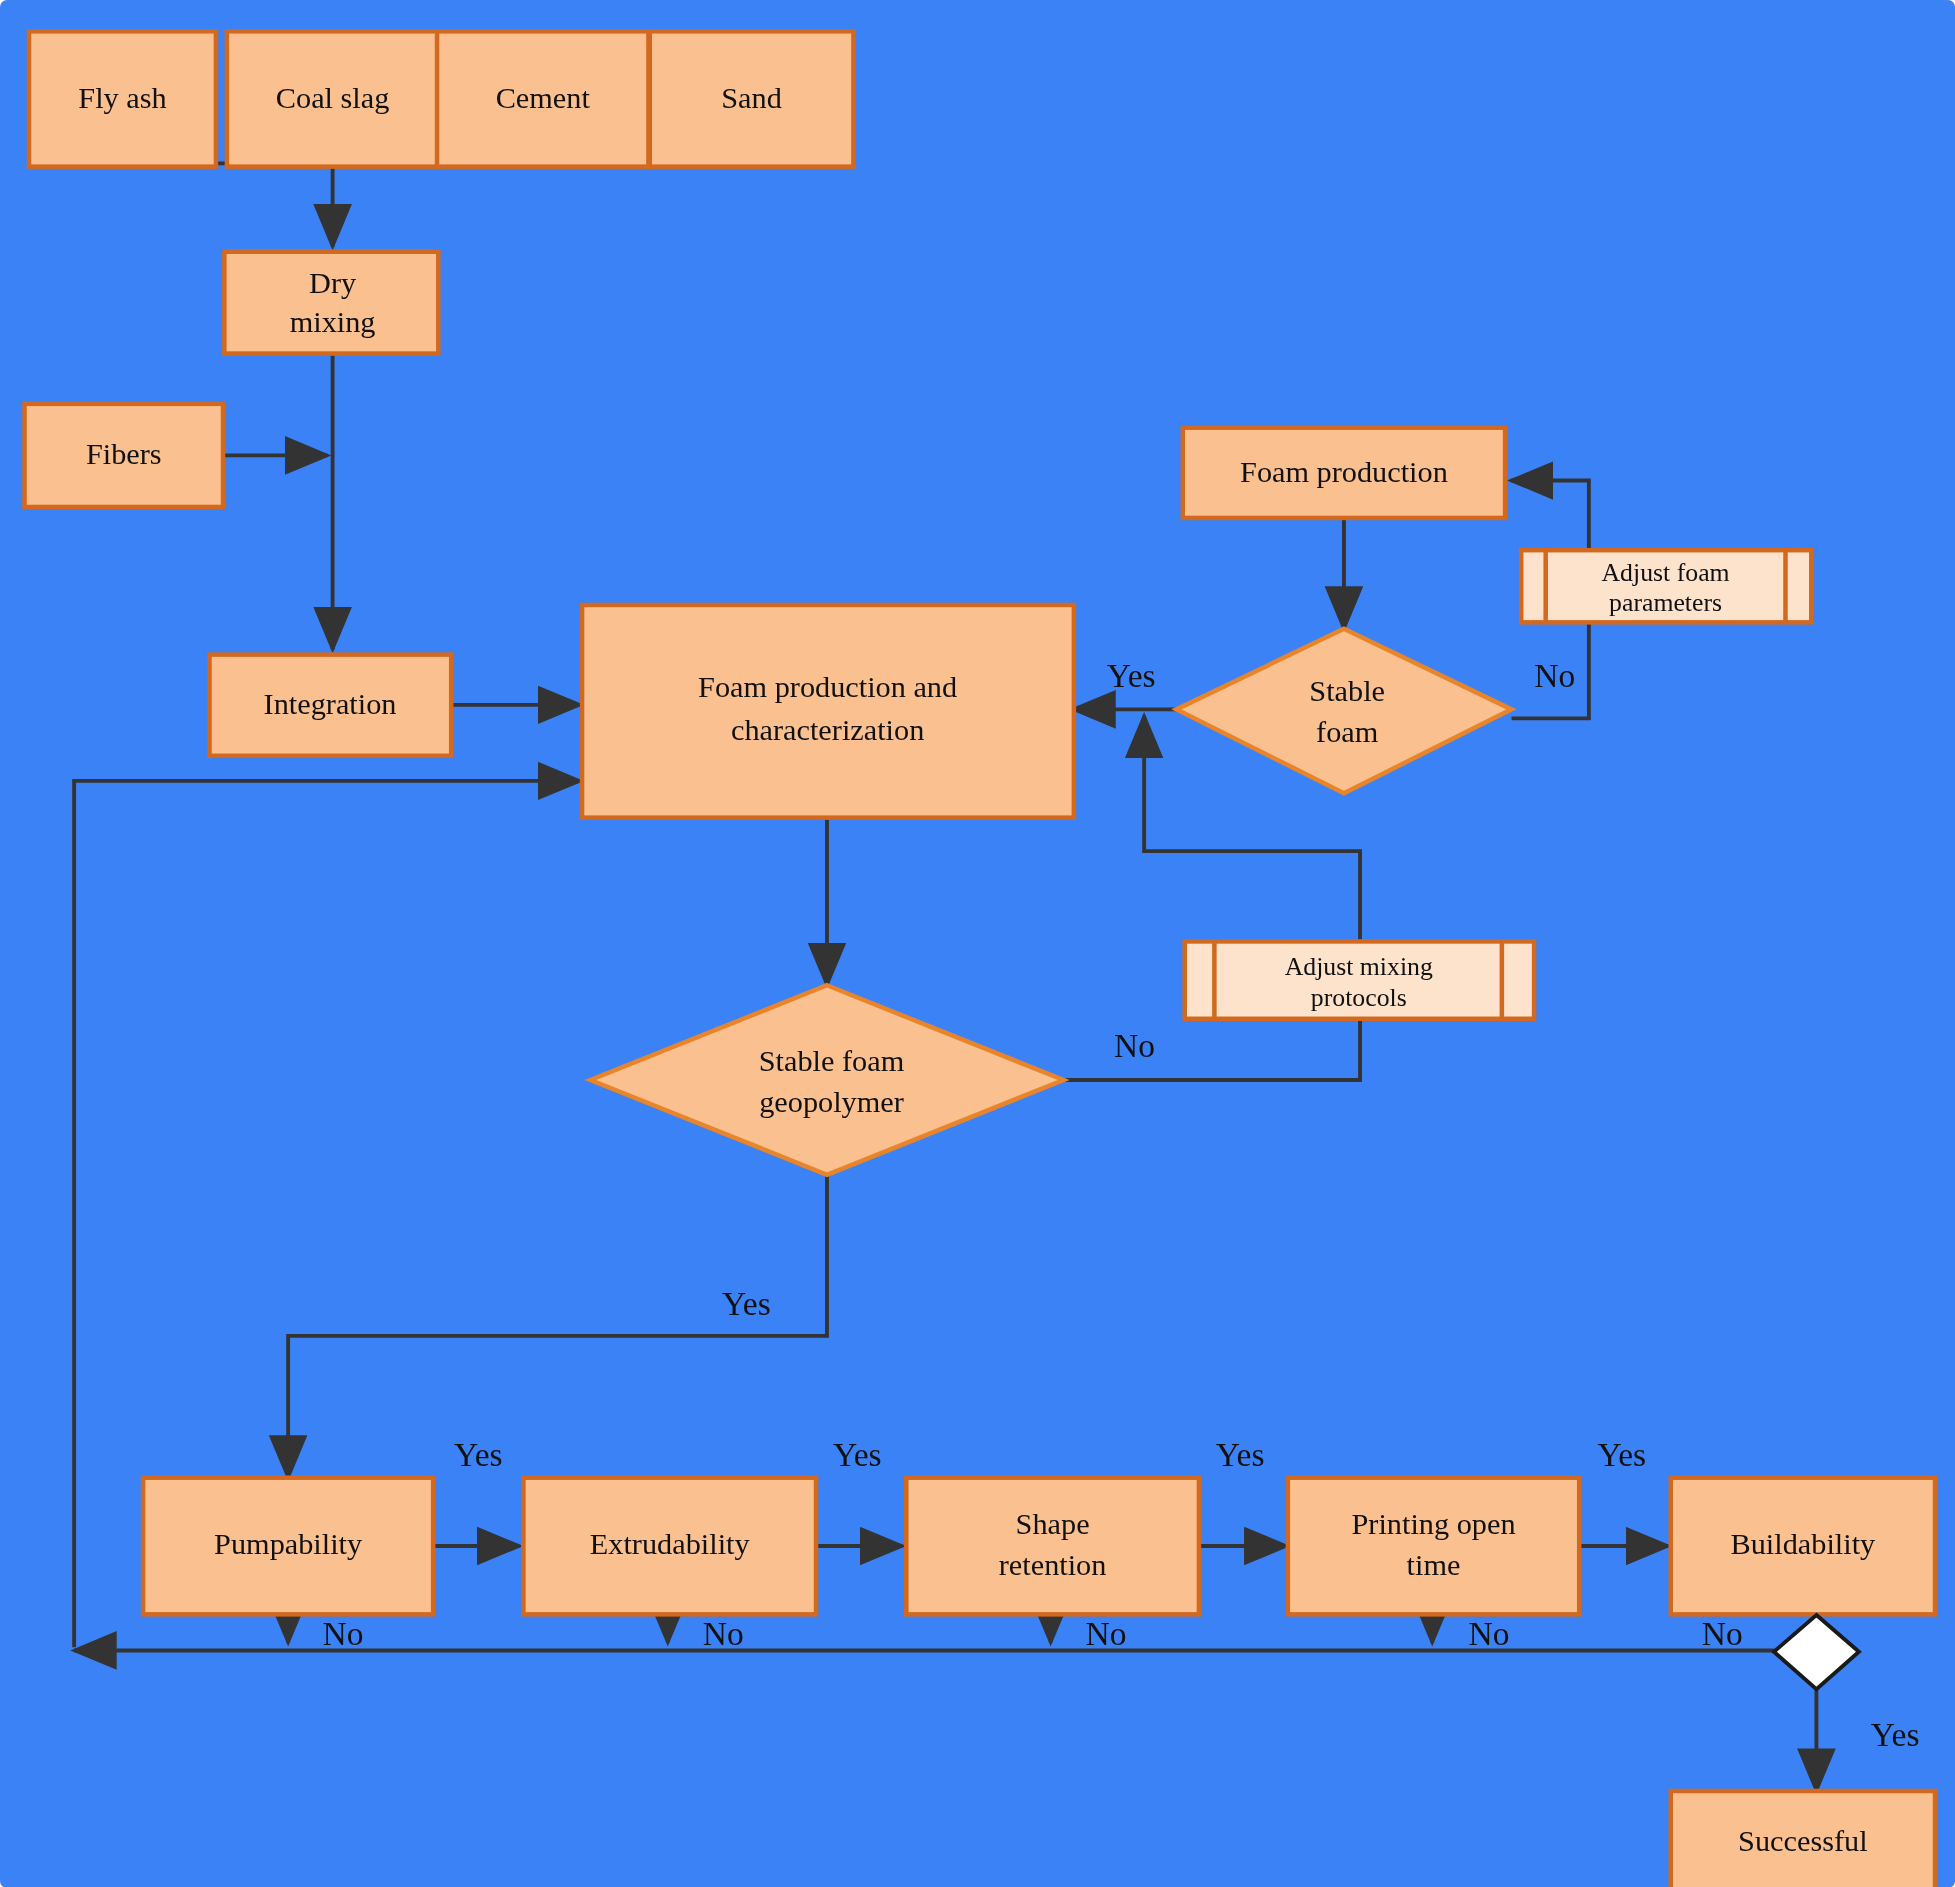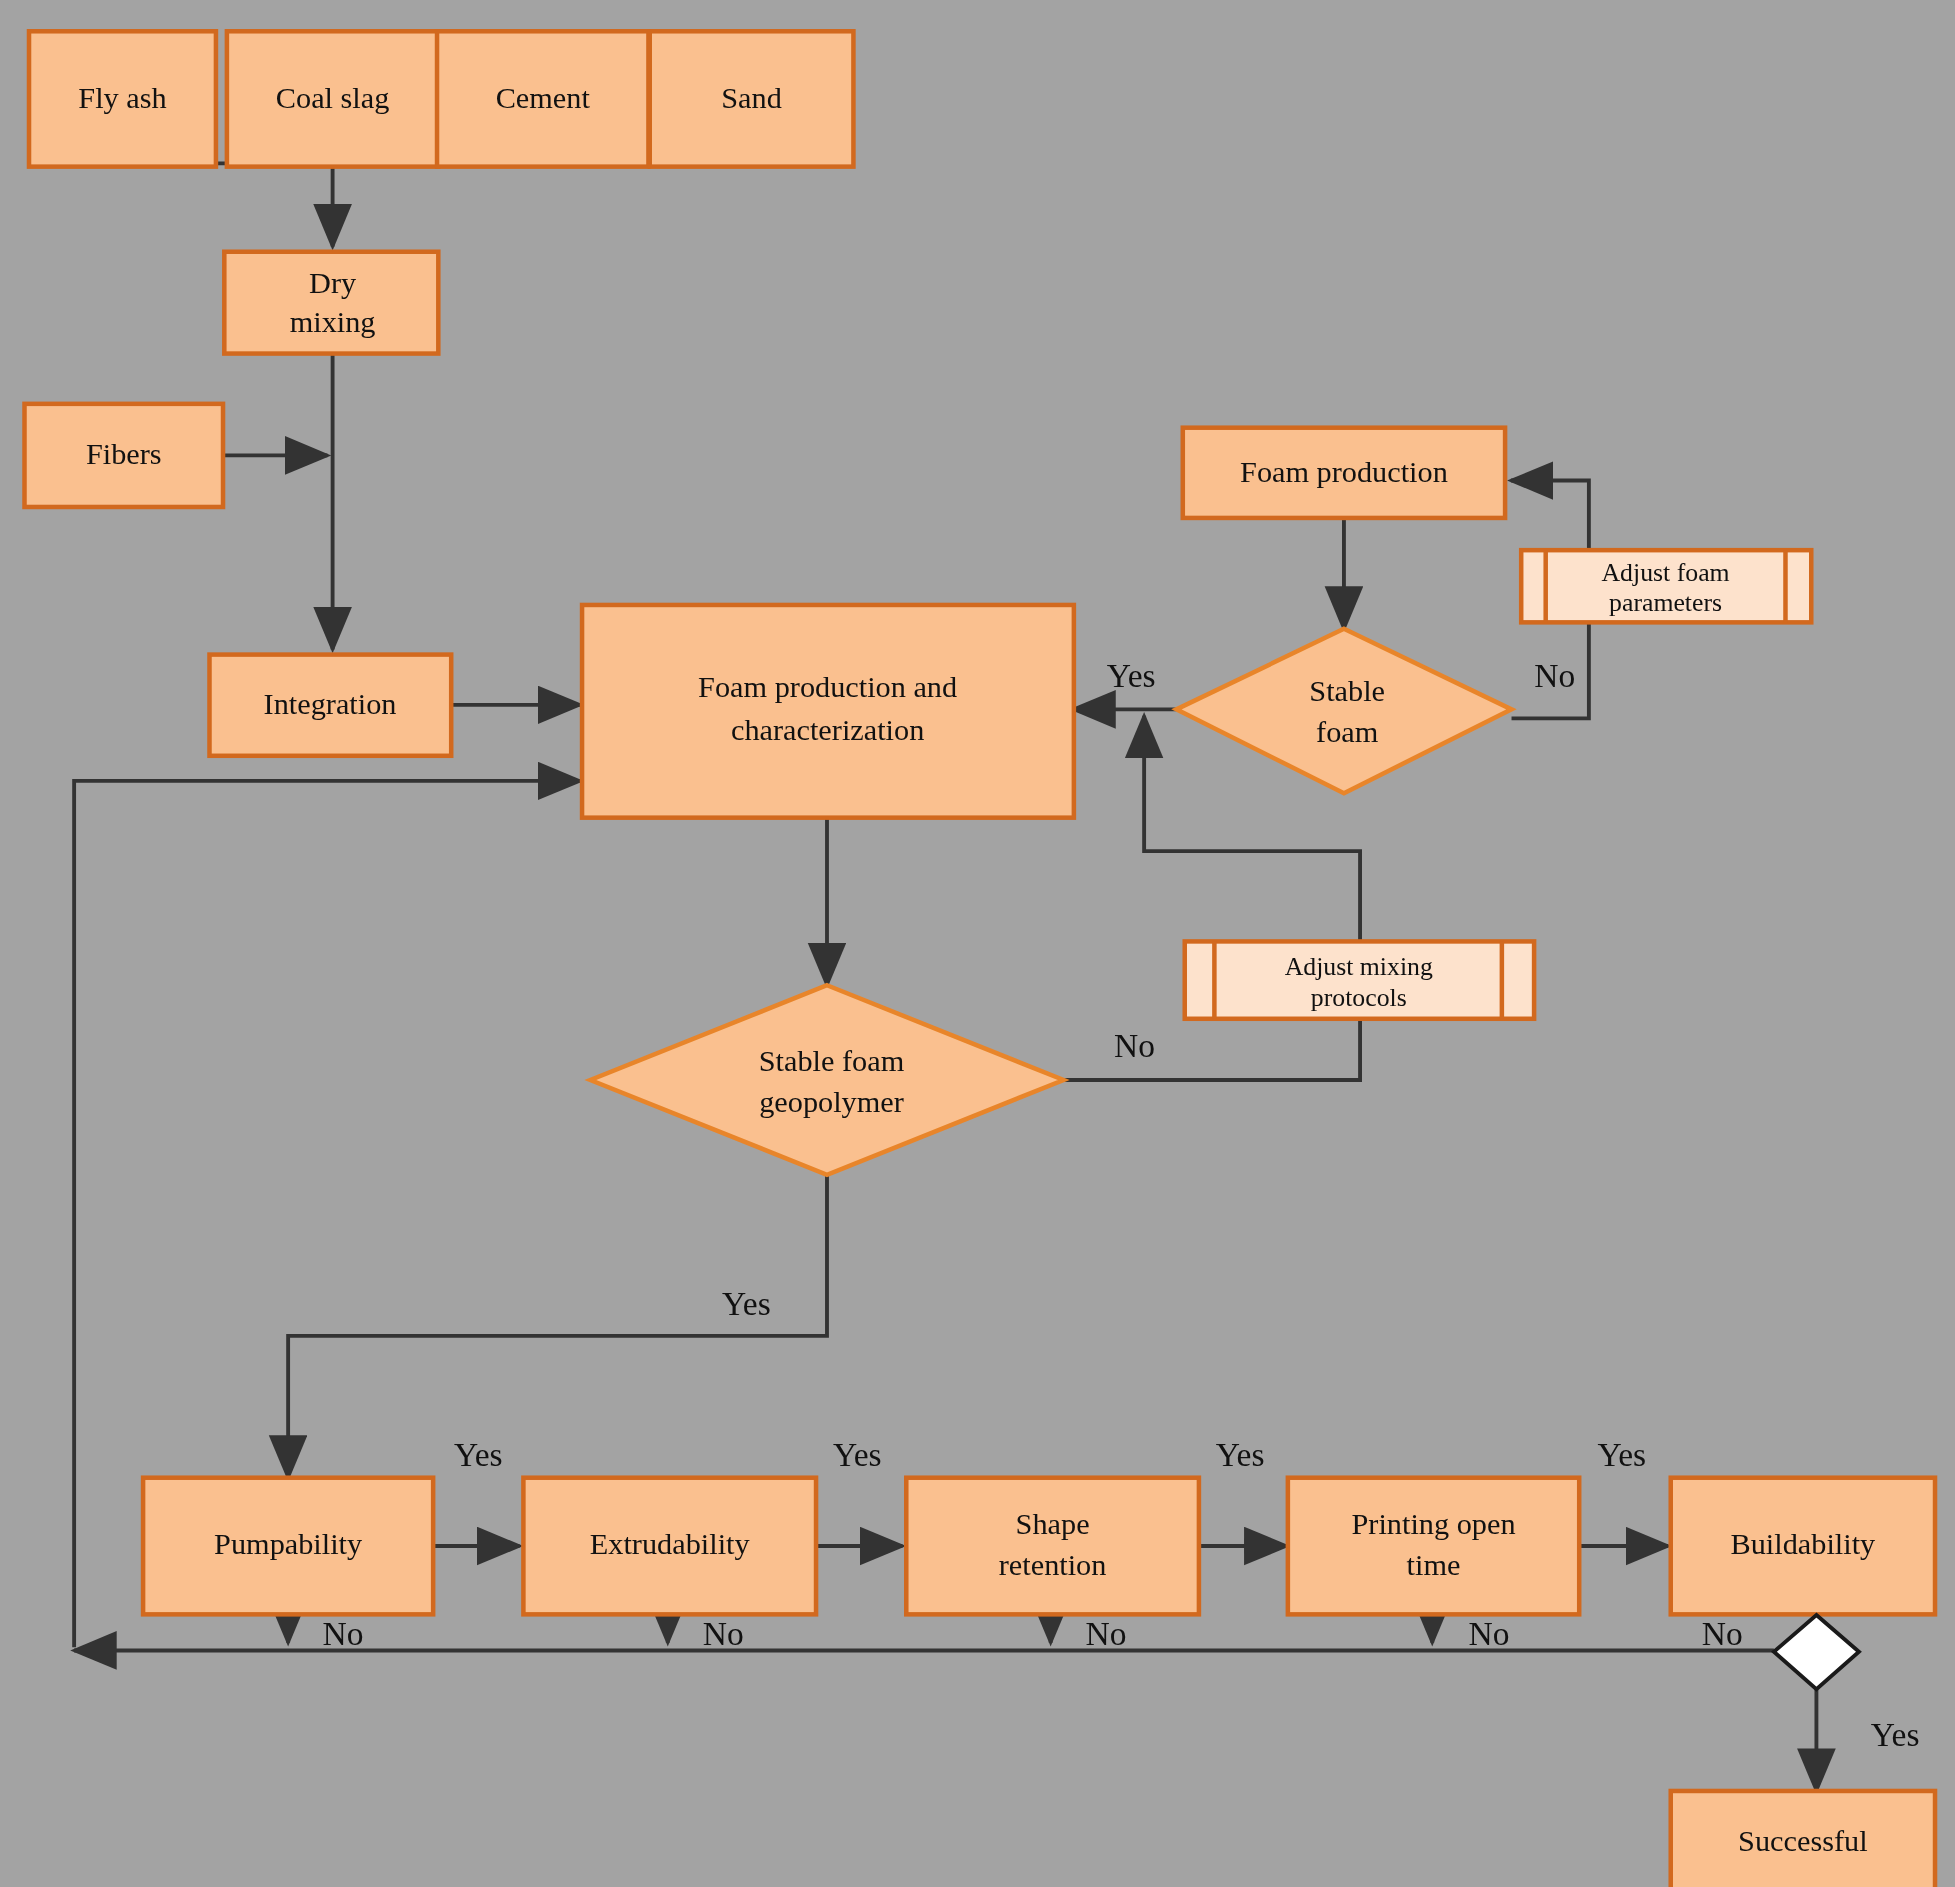--- a/index.html
+++ b/index.html
@@ -7,22 +7,23 @@
     padding: 0;
     background: #ffffff;
   }
   body {
     font-family: "Liberation Serif", "DejaVu Serif", serif;
   }
   #flow-root {
     position: relative;
     width: 1955px;
     height: 1888px;
-    background: #a3a3a3;
+    background: #3b82f6;
     overflow: hidden;
+    border-radius: 7px;
   }
   svg.flow-canvas {
     position: absolute;
     top: 0;
     left: 0;
     width: 1955px;
     height: 1888px;
   }
   .node-rect {
     fill: #fac08f;

